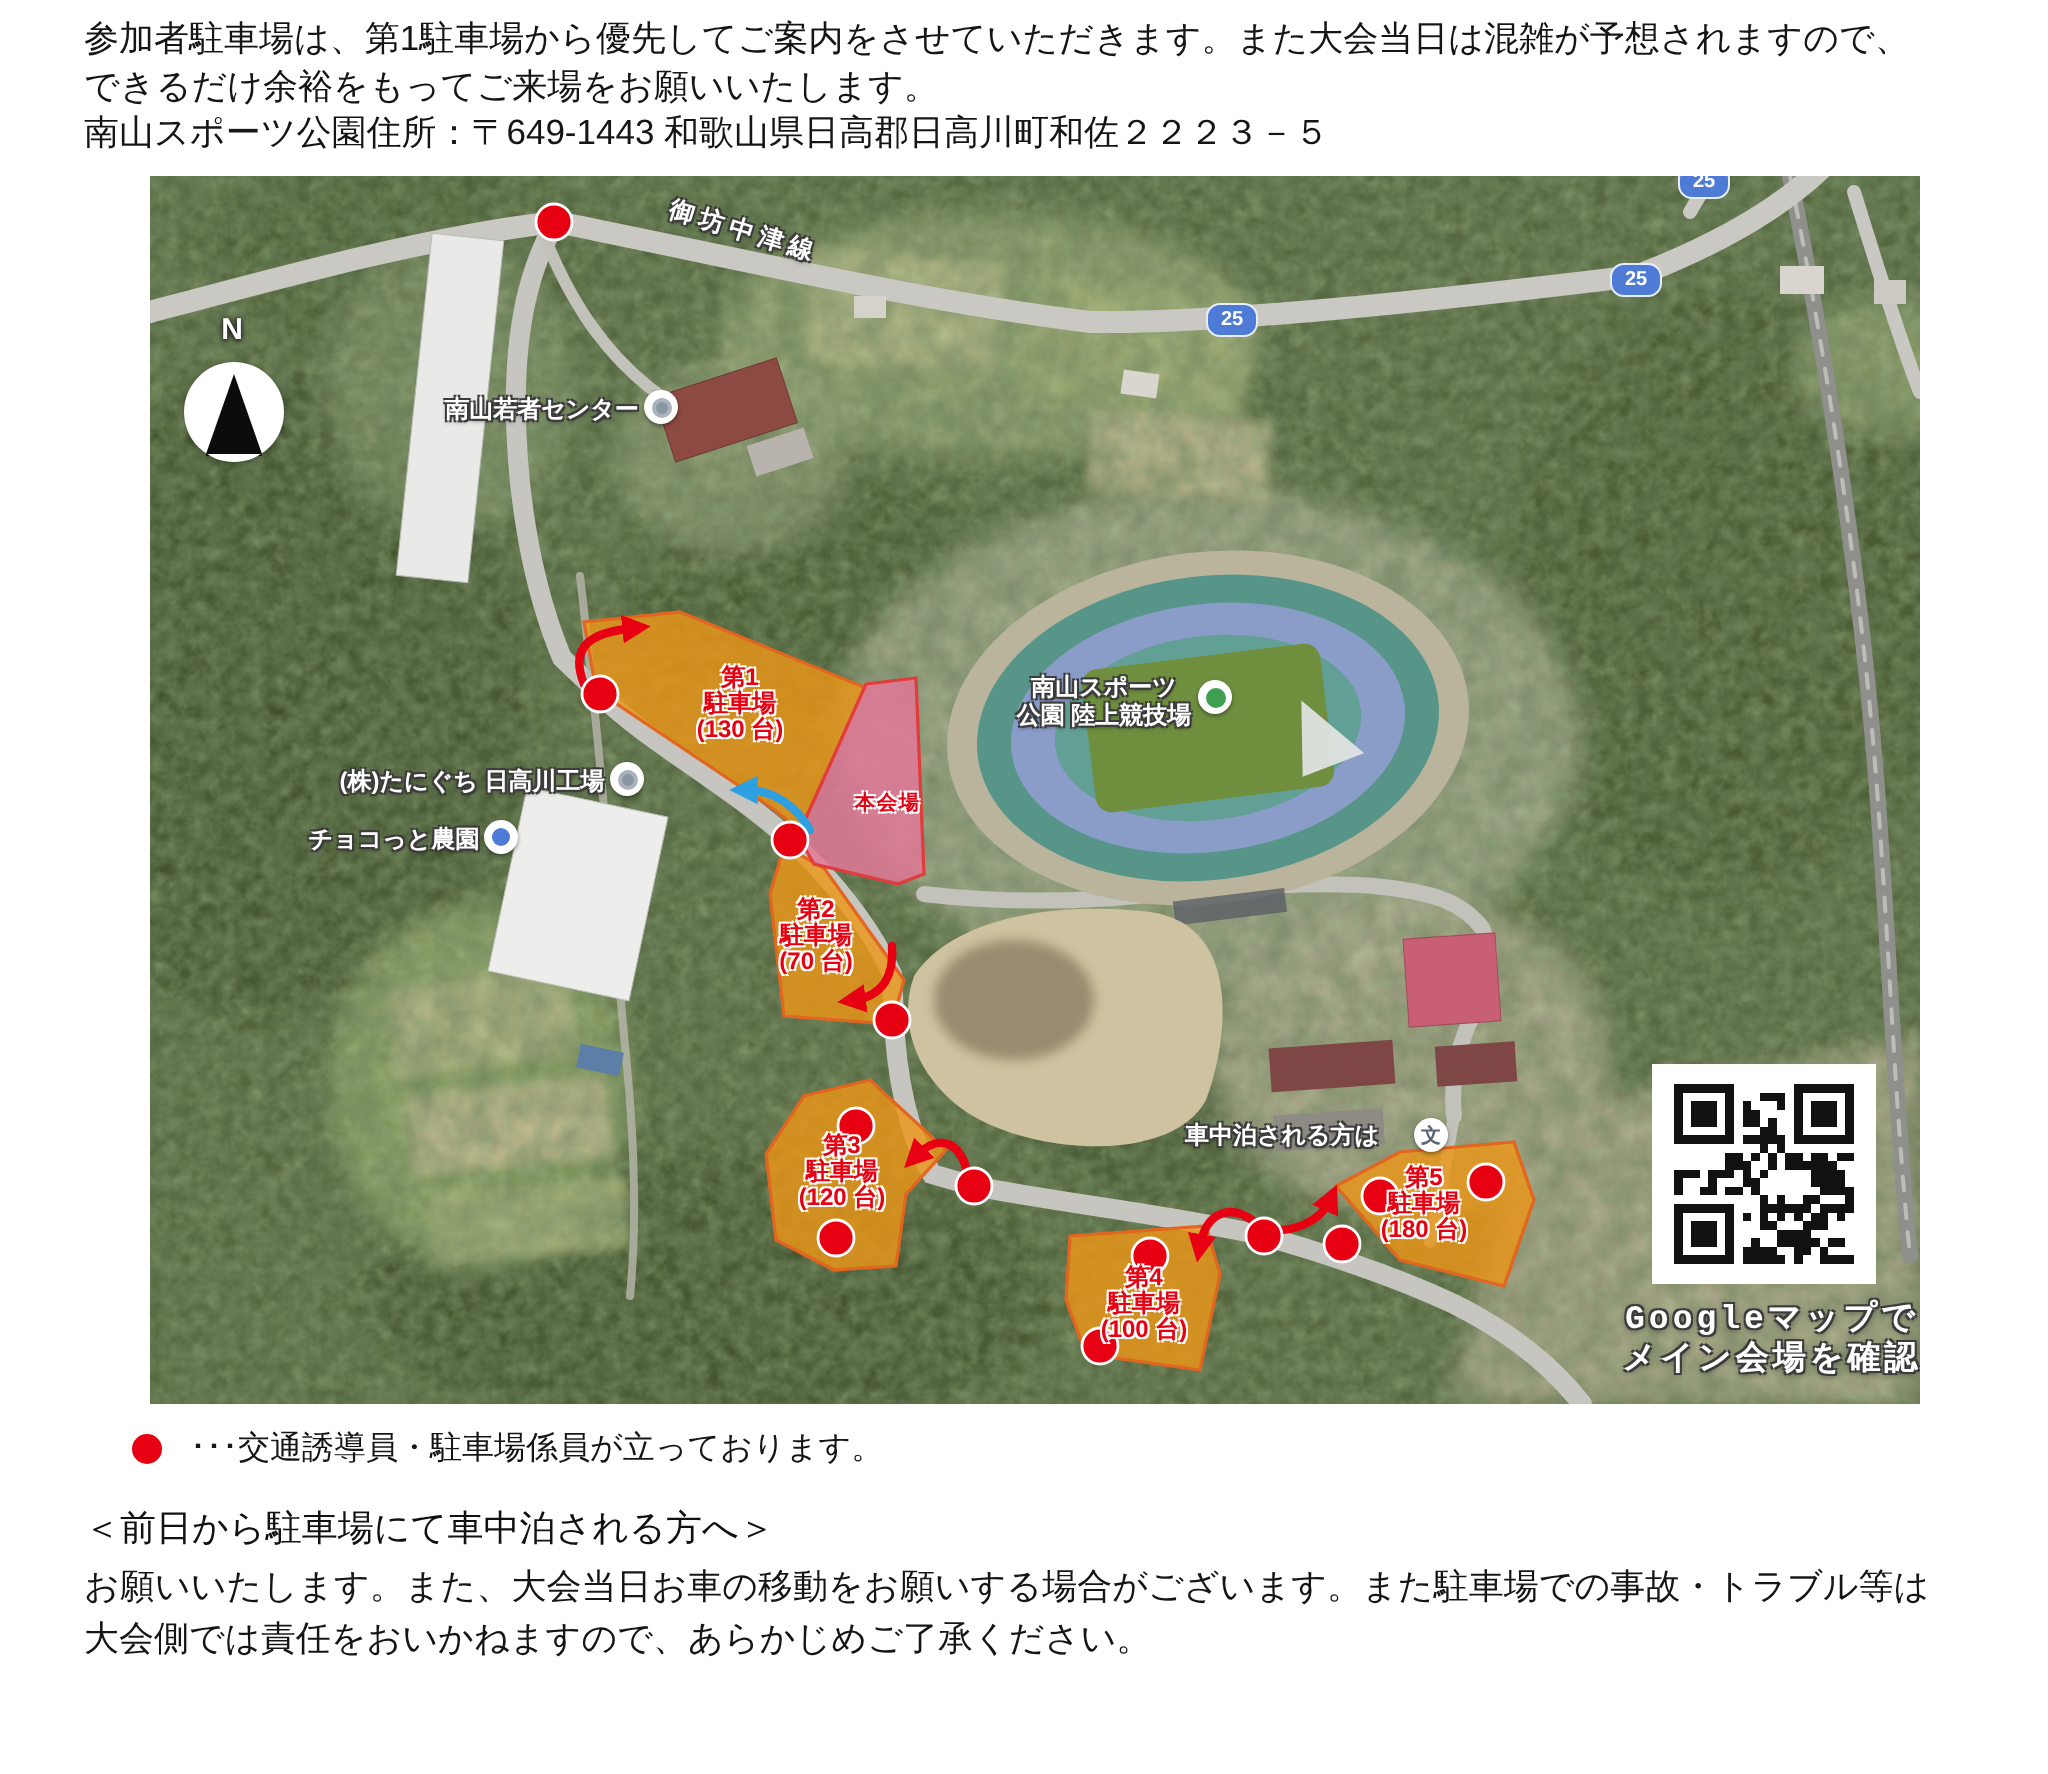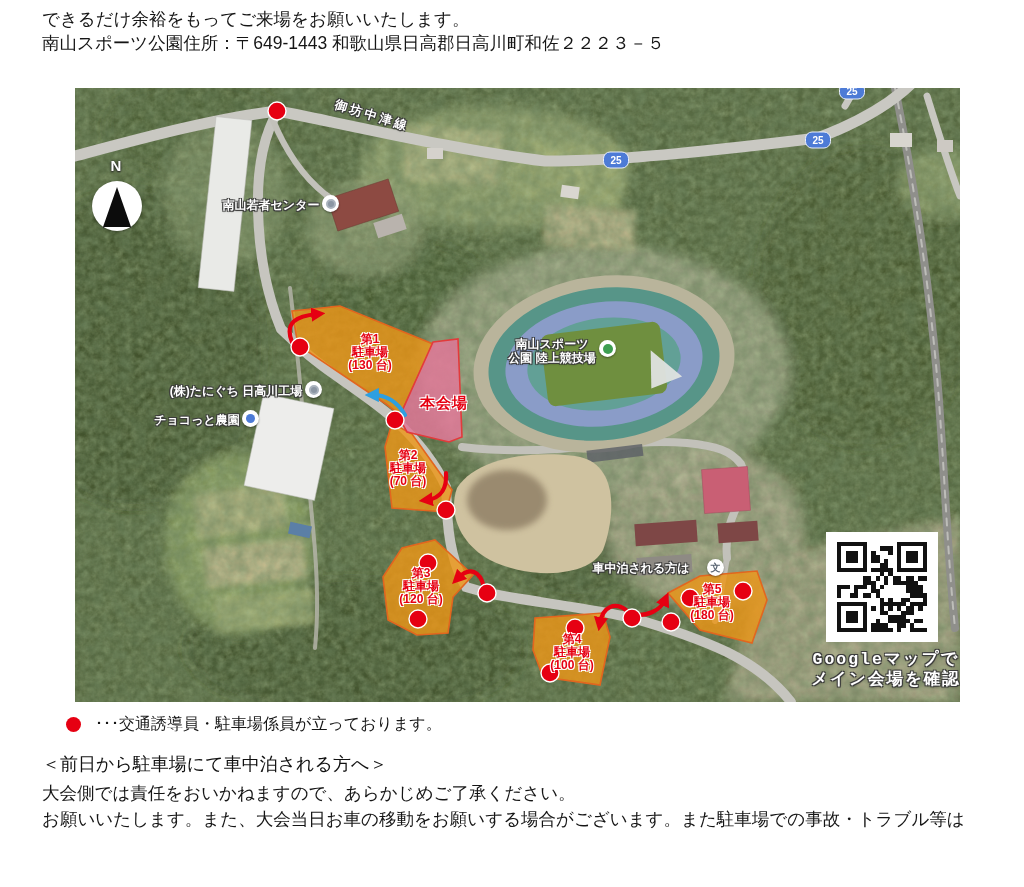--- a/index.html
+++ b/index.html
@@ -8,21 +8,21 @@
   .textline{white-space:nowrap;}
   .intro{position:absolute;left:42px;top:8px;font-size:17.5px;line-height:23.5px;color:#151515;}
   .map{position:absolute;left:75px;top:88px;width:885px;height:614px;overflow:hidden;background:#4c5c3b;}
   .map svg.base{position:absolute;left:0;top:0;}
   .maplabel{position:absolute;transform:translate(-50%,-50%);white-space:nowrap;
             color:#fff;font-weight:bold;font-size:12px;
             text-shadow:-1px -1px 0 #3c3c3c,1px -1px 0 #3c3c3c,-1px 1px 0 #3c3c3c,1px 1px 0 #3c3c3c,0 1px 2px rgba(0,0,0,.55);}
   .redlabel{position:absolute;transform:translate(-50%,-50%);text-align:center;
             color:#e60012;font-weight:bold;font-size:12px;line-height:13px;
             text-shadow:-1px -1px 0 #fff,1px -1px 0 #fff,-1px 1px 0 #fff,1px 1px 0 #fff;}
-  .venue-label{font-size:15px;letter-spacing:1px;}
+  .venue-label{font-size:10px;letter-spacing:1px;}
   .roadname{font-size:12.5px;letter-spacing:3px;transform:translate(-50%,-50%) rotate(17deg);}
   .shield{position:absolute;transform:translate(-50%,-50%);width:24px;height:15px;border-radius:7px;
           background:#4d7bd6;border:1px solid #e8eefb;color:#fff;font-size:10px;font-weight:bold;
           display:flex;align-items:center;justify-content:center;}
   .pin{position:absolute;width:17px;height:17px;border-radius:50%;background:#fff;
        box-shadow:0 1px 2px rgba(0,0,0,.4);display:flex;align-items:center;justify-content:center;}
   .pin .inner{width:9px;height:9px;border-radius:50%;}
   .pin .g{background:#8b96a3;border:2px solid #aab3bd;width:6px;height:6px;}
   .pin .b{background:#4d7bd6;}
   .pin .green{background:#3e9e52;width:10px;height:10px;}
@@ -39,20 +39,21 @@
   .legend-dot{width:15px;height:15px;border-radius:50%;background:#e60012;margin-right:14px;}
   .notice-heading{position:absolute;left:42px;top:752px;font-size:18px;font-weight:normal;color:#111;}
   .notice-body{position:absolute;left:42px;top:780px;font-size:17.5px;line-height:26px;color:#151515;}
 </style>
 </head>
 <body>
 
 <div class="page">
 
   <div class="intro">
+    <div class="textline">参加者駐車場は、第1駐車場から優先してご案内をさせていただきます。また大会当日は混雑が予想されますので、</div>
     <div class="textline">できるだけ余裕をもってご来場をお願いいたします。</div>
     <div class="textline">南山スポーツ公園住所：〒649-1443 和歌山県日高郡日高川町和佐２２２３－５</div>
   </div>
 
   <div class="map">
     <svg class="base" width="885" height="614" viewBox="0 0 885 614">
       <defs>
         <filter id="folL" x="0" y="0" width="100%" height="100%">
           <feTurbulence type="fractalNoise" baseFrequency="0.14" numOctaves="3" seed="11"></feTurbulence>
           <feColorMatrix type="matrix" values="0 0 0 0 0.42  0 0 0 0 0.54  0 0 0 0 0.30  0.9 0.9 0 0 -0.55"></feColorMatrix>
@@ -493,17 +494,17 @@
     <div class="qrcaption" style="left:811px;top:591px">メイン会場を確認</div>
   </div>
 
   <div class="legend-row">
     <span class="legend-dot"></span>
     <span>･･･交通誘導員・駐車場係員が立っております。</span>
   </div>
 
   <div class="notice-heading">＜前日から駐車場にて車中泊される方へ＞</div>
   <div class="notice-body">
+    <div class="textline">お願いいたします。また、大会当日お車の移動をお願いする場合がございます。また駐車場での事故・トラブル等は</div>
     <div class="textline">大会側では責任をおいかねますので、あらかじめご了承ください。</div>
-    <div class="textline">お願いいたします。また、大会当日お車の移動をお願いする場合がございます。また駐車場での事故・トラブル等は</div>
   </div>
 
 </div>
 
 </body></html>

